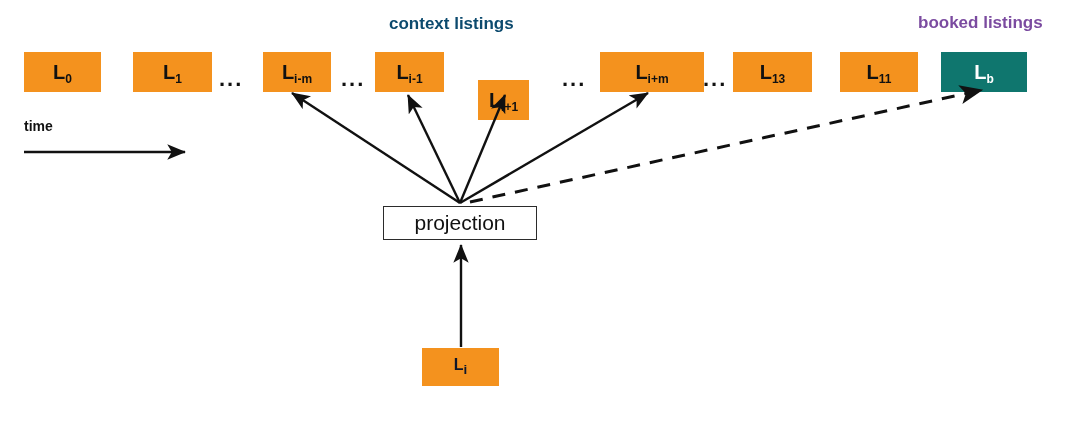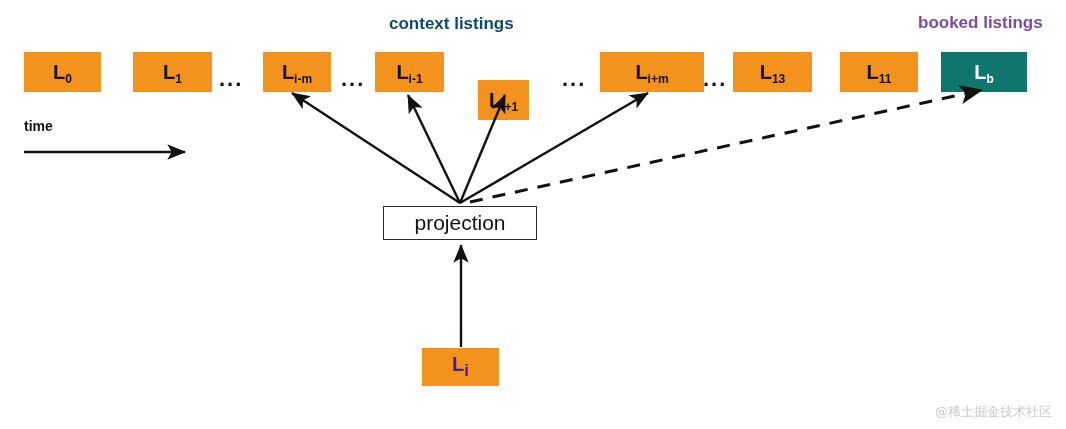--- a/index.html
+++ b/index.html
@@ -58,23 +58,23 @@
     border:1.6px solid #2b2b2b;
     background:#ffffff;
     display:flex;align-items:center;justify-content:center;
     font-size:21px;color:#111111;
     box-sizing:border-box;
   }
 
   .centralbox{
     position:absolute;
     left:422px;top:348px;width:77px;height:38px;
-    background:#F4921E;color:#4c1d95;
+    background:#F4921E;color:#0f172a;
     display:flex;align-items:center;justify-content:center;
-    font-weight:bold;font-size:20px;line-height:1;text-align:right;
+    font-weight:bold;font-size:16px;line-height:1;text-align:right;
   }
 
   .caption{
     position:absolute;left:397px;top:399px;
     font-size:17px;font-weight:bold;color:#111111;
     white-space:nowrap;
   }
 
   .watermark{
     position:absolute;right:14px;bottom:8px;
@@ -145,14 +145,13 @@
         <line x1="460" y1="203" x2="292" y2="93" stroke="#111111" stroke-width="2.4" marker-end="url(#ah)"></line>
         <line x1="460" y1="203" x2="408" y2="95" stroke="#111111" stroke-width="2.4" marker-end="url(#ah)"></line>
         <line x1="460" y1="203" x2="505" y2="95" stroke="#111111" stroke-width="2.4" marker-end="url(#ah)"></line>
         <line x1="460" y1="203" x2="648" y2="93" stroke="#111111" stroke-width="2.4" marker-end="url(#ah)"></line>
         <line x1="470" y1="202" x2="982" y2="90" stroke="#111111" stroke-width="3" stroke-dasharray="13 10" marker-end="url(#ah)"></line>
         <line x1="461" y1="347" x2="461" y2="245" stroke="#111111" stroke-width="2.4" marker-end="url(#ah)"></line>
         <line x1="24" y1="152" x2="185" y2="152" stroke="#111111" stroke-width="2.4" marker-end="url(#ah)"></line>
       </g>
   </svg>
 
-  <div class="watermark">@稀土掘金技术社区</div>
 </div>
 
 </body></html>

